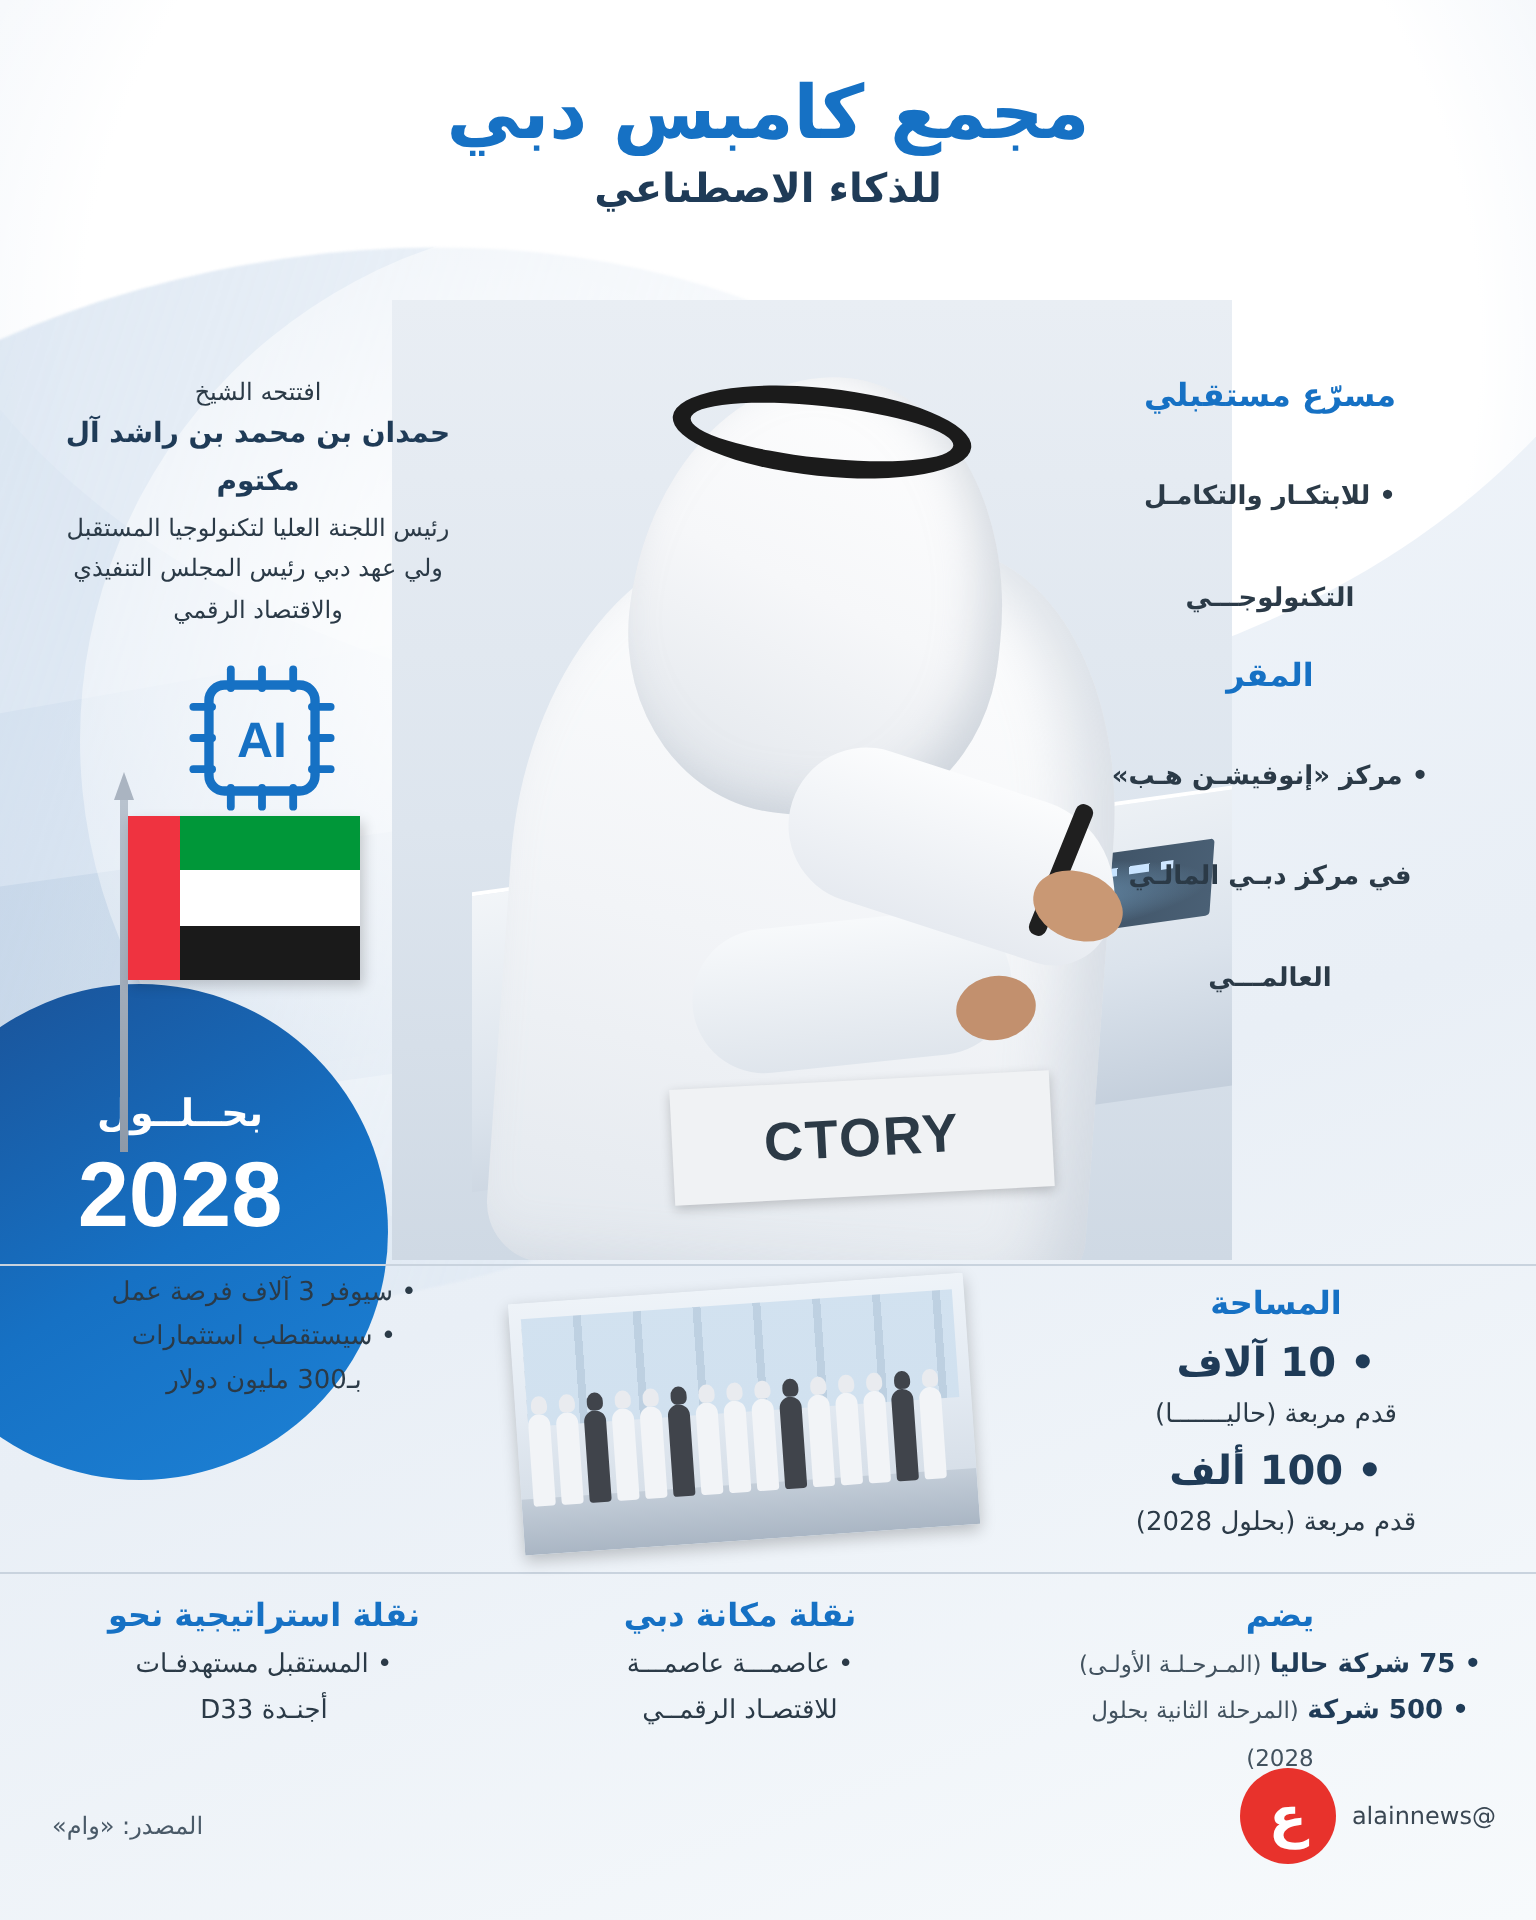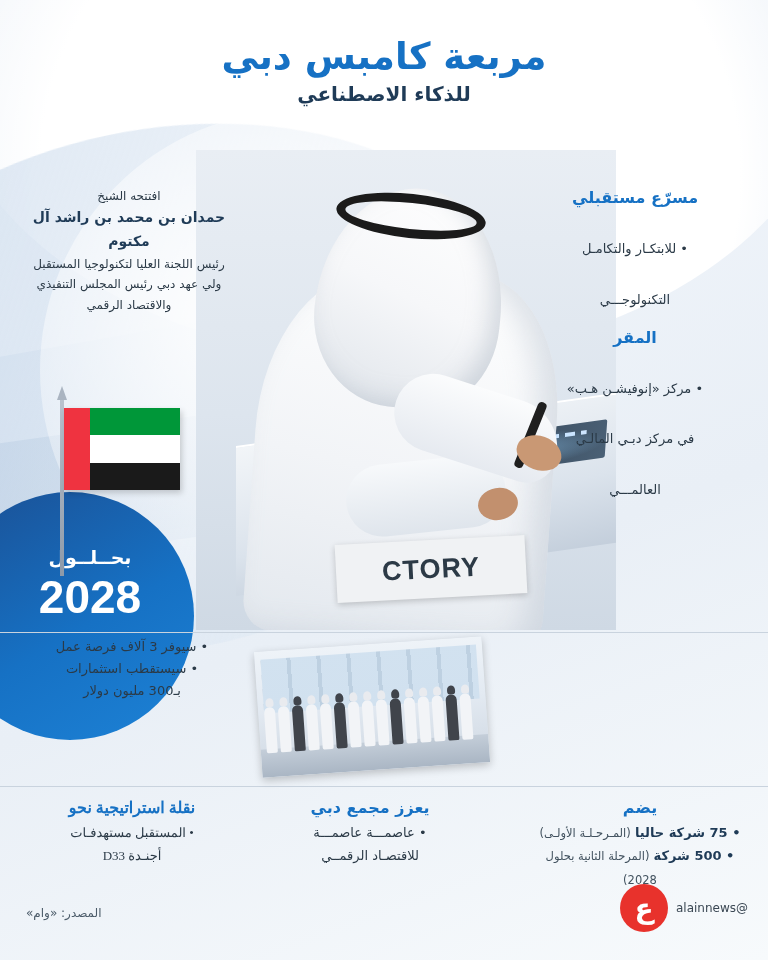--- a/index.html
+++ b/index.html
@@ -89,21 +89,21 @@
     font-weight: bold;
     line-height: 1.5;
     margin-bottom: 3px;
   }
   .body-txt {
     color: #2b3a47;
     font-size: 13px;
     line-height: 1.75;
     letter-spacing: 0.4px;
   }
-  .body-txt.bold { font-weight: normal; margin-top: 28px; }
+  .body-txt.bold { font-weight: bold; margin-top: 28px; }
   .gap { height: 14px; }
 
   
   .col-left {
     position: absolute;
     top: 186px; left: 20px;
     width: 218px;
     text-align: center;
     z-index: 6;
   }
@@ -410,21 +410,20 @@
     width: 216px;
     text-align: center;
     z-index: 6;
   }
   .b-left {
     position: absolute;
     top: 798px; left: 24px;
     width: 216px;
     text-align: center;
     z-index: 6;
-    font-family: Liberation Serif, serif;
   }
   .b-line { font-size: 13px; color: #2b3a47; line-height: 1.8; }
   .b-line b { font-weight: bold; color:#1f3b57; }
   .paren { font-size: 11.5px; color:#42525f; }
 
   
   .source {
     position: absolute;
     left: 26px; top: 906px;
     font-size: 12px;
@@ -454,21 +453,21 @@
 
 <div class="page">
 
   <div class="swoosh sw1"></div>
   <div class="swoosh sw2"></div>
   <div class="diag"></div>
   <div class="diag2"></div>
   <div class="swoosh sw3"></div>
 
   <div class="header">
-    <div class="title-line1">مربعة كامبس دبي</div>
+    <div class="title-line1">مجمع كامبس دبي</div>
     <div class="title-line2">للذكاء الاصطناعي</div>
   </div>
 
   <div class="photo">
     <div class="ph-bg"></div>
     <div class="ph-podium"></div>
     <div class="ph-screen">
         <i></i>
       </div>
     <div class="ph-podium-glow"></div>
@@ -499,39 +498,66 @@
   </div>
 
   <div class="col-left">
     <div class="tiny">افتتحه الشيخ</div>
     <div class="name-bold">حمدان بن محمد بن راشد آل مكتوم</div>
     <div class="tiny">رئيس اللجنة العليا  لتكنولوجيا المستقبل</div>
     <div class="tiny">ولي عهد دبي رئيس المجلس التنفيذي</div>
     <div class="tiny">والاقتصاد الرقمي</div>
   </div>
 
+  <div class="chip">
+    <svg viewBox="0 0 100 100" width="78" height="78" aria-hidden="true">
+      <g stroke="#1671c4" stroke-width="5" stroke-linecap="round">
+        <line x1="30" y1="6" x2="30" y2="18"></line>
+        <line x1="50" y1="6" x2="50" y2="18"></line>
+        <line x1="70" y1="6" x2="70" y2="18"></line>
+        <line x1="30" y1="82" x2="30" y2="94"></line>
+        <line x1="50" y1="82" x2="50" y2="94"></line>
+        <line x1="70" y1="82" x2="70" y2="94"></line>
+        <line x1="6" y1="30" x2="18" y2="30"></line>
+        <line x1="6" y1="50" x2="18" y2="50"></line>
+        <line x1="6" y1="70" x2="18" y2="70"></line>
+        <line x1="82" y1="30" x2="94" y2="30"></line>
+        <line x1="82" y1="50" x2="94" y2="50"></line>
+        <line x1="82" y1="70" x2="94" y2="70"></line>
+      </g>
+      <rect x="16" y="16" width="68" height="68" rx="10" fill="none" stroke="#1671c4" stroke-width="6"></rect>
+      <text x="50" y="62" text-anchor="middle" font-family="Liberation Sans, sans-serif" font-size="32" font-weight="bold" fill="#1671c4">AI</text>
+    </svg>
+  </div>
 
   <div class="flag">
     <div class="pole"></div>
     <div class="pole-tip"></div>
     <div class="flag-cloth">
       <div class="fc-red"></div>
       <div class="fc-g"></div>
       <div class="fc-w"></div>
       <div class="fc-b"></div>
     </div>
   </div>
 
   <div class="circle2028">
     <div class="c2028-label">بحــلــول</div>
     <div class="c2028-year">2028</div>
   </div>
 
   <div class="divider"></div>
 
+  <div class="mid-right">
+    <div class="hdr-blue">المساحة</div>
+    <div class="big-num">• 10 آلاف</div>
+    <div class="sub-small">قدم مربعة (حاليـــــــا)</div>
+    <div class="big-num">• 100 ألف</div>
+    <div class="sub-small">قدم مربعة (بحلول 2028)</div>
+  </div>
 
   <div class="gphoto">
     <div class="gp-wall"></div>
     <div class="gp-win"></div>
     <div class="gp-floor"></div>
     <div class="gp-people">
       <span style="left:2px"></span>
         <span style="left:16px"></span>
         <span class="d" style="left:30px"></span>
       <span style="left:44px"></span>
@@ -563,21 +589,21 @@
       <b>• 75 شركة حاليا</b>
       <span class="paren">(المـرحـلـة الأولـى)</span>
     </div>
     <div class="b-line">
       <b>• 500 شركة</b>
       <span class="paren">(المرحلة الثانية بحلول 2028)</span>
     </div>
   </div>
 
   <div class="b-mid">
-    <div class="hdr-blue">يعزز مجمع دبي</div>
+    <div class="hdr-blue">نقلة مكانة دبي</div>
     <div class="b-line">• عاصمـــة عاصمـــة</div>
     <div class="b-line">للاقتصـاد الرقمــي</div>
   </div>
 
   <div class="b-left">
     <div class="hdr-blue">نقلة استراتيجية نحو</div>
     <div class="b-line">• المستقبل مستهدفـات</div>
     <div class="b-line">أجنـدة D33</div>
   </div>
 

